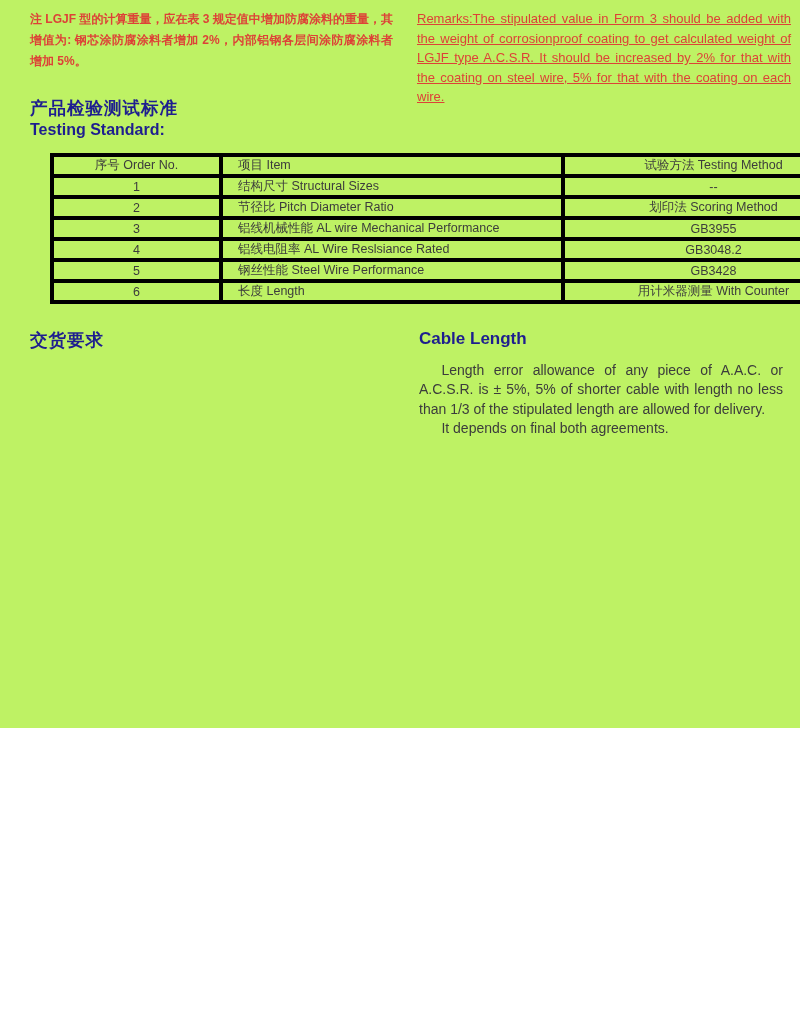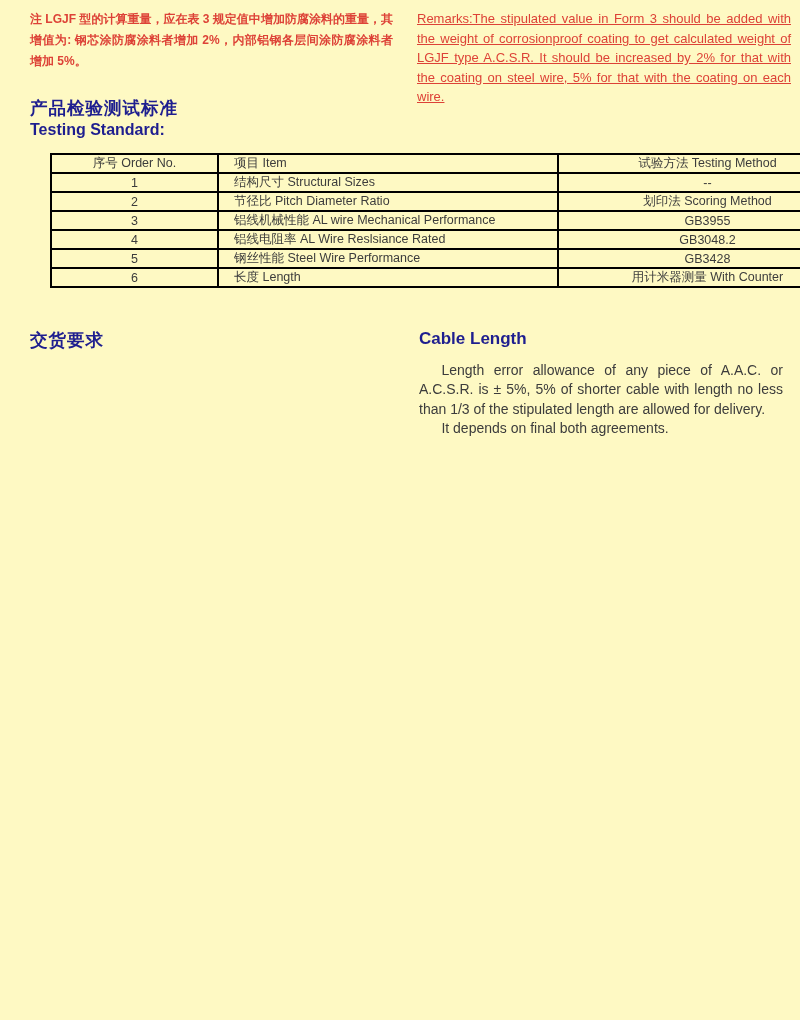--- a/index.html
+++ b/index.html
@@ -1,20 +1,20 @@
 <!DOCTYPE html>
 <html><head>
 <meta charset="utf-8">
 <style>
   html, body { margin: 0; padding: 0; }
   .page {
     position: relative;
     width: 800px;
-    height: 1020px;
-    background: #fef9c3;
+    height: 728px;
+    background: #bef264;
     font-family: "Liberation Sans", sans-serif;
     color: #3c3c3c;
     overflow: hidden;
   }
   
   .remark {
     position: absolute;
     color: #dd4237;
     text-align: justify;
   }
@@ -40,21 +40,21 @@
   
   .test-table {
     position: absolute; left: 50px; top: 153px;
     width: 707px; height: 124px;
     border-collapse: collapse;
     table-layout: fixed;
     font-size: 12.5px;
     color: #3c3c3c;
   }
   .test-table th, .test-table td {
-    border: 2px solid #000000;
+    border: 4px solid #000000;
     padding: 0 4px;
     text-align: center;
     font-weight: normal;
     white-space: nowrap;
     overflow: hidden;
   }
   .test-table .col-order  { width: 157px; }
   .test-table .col-item   { width: 319px; text-align: left; padding-left: 15px; }
   .test-table .col-method { width: 229px; padding-left: 34px; }
   

